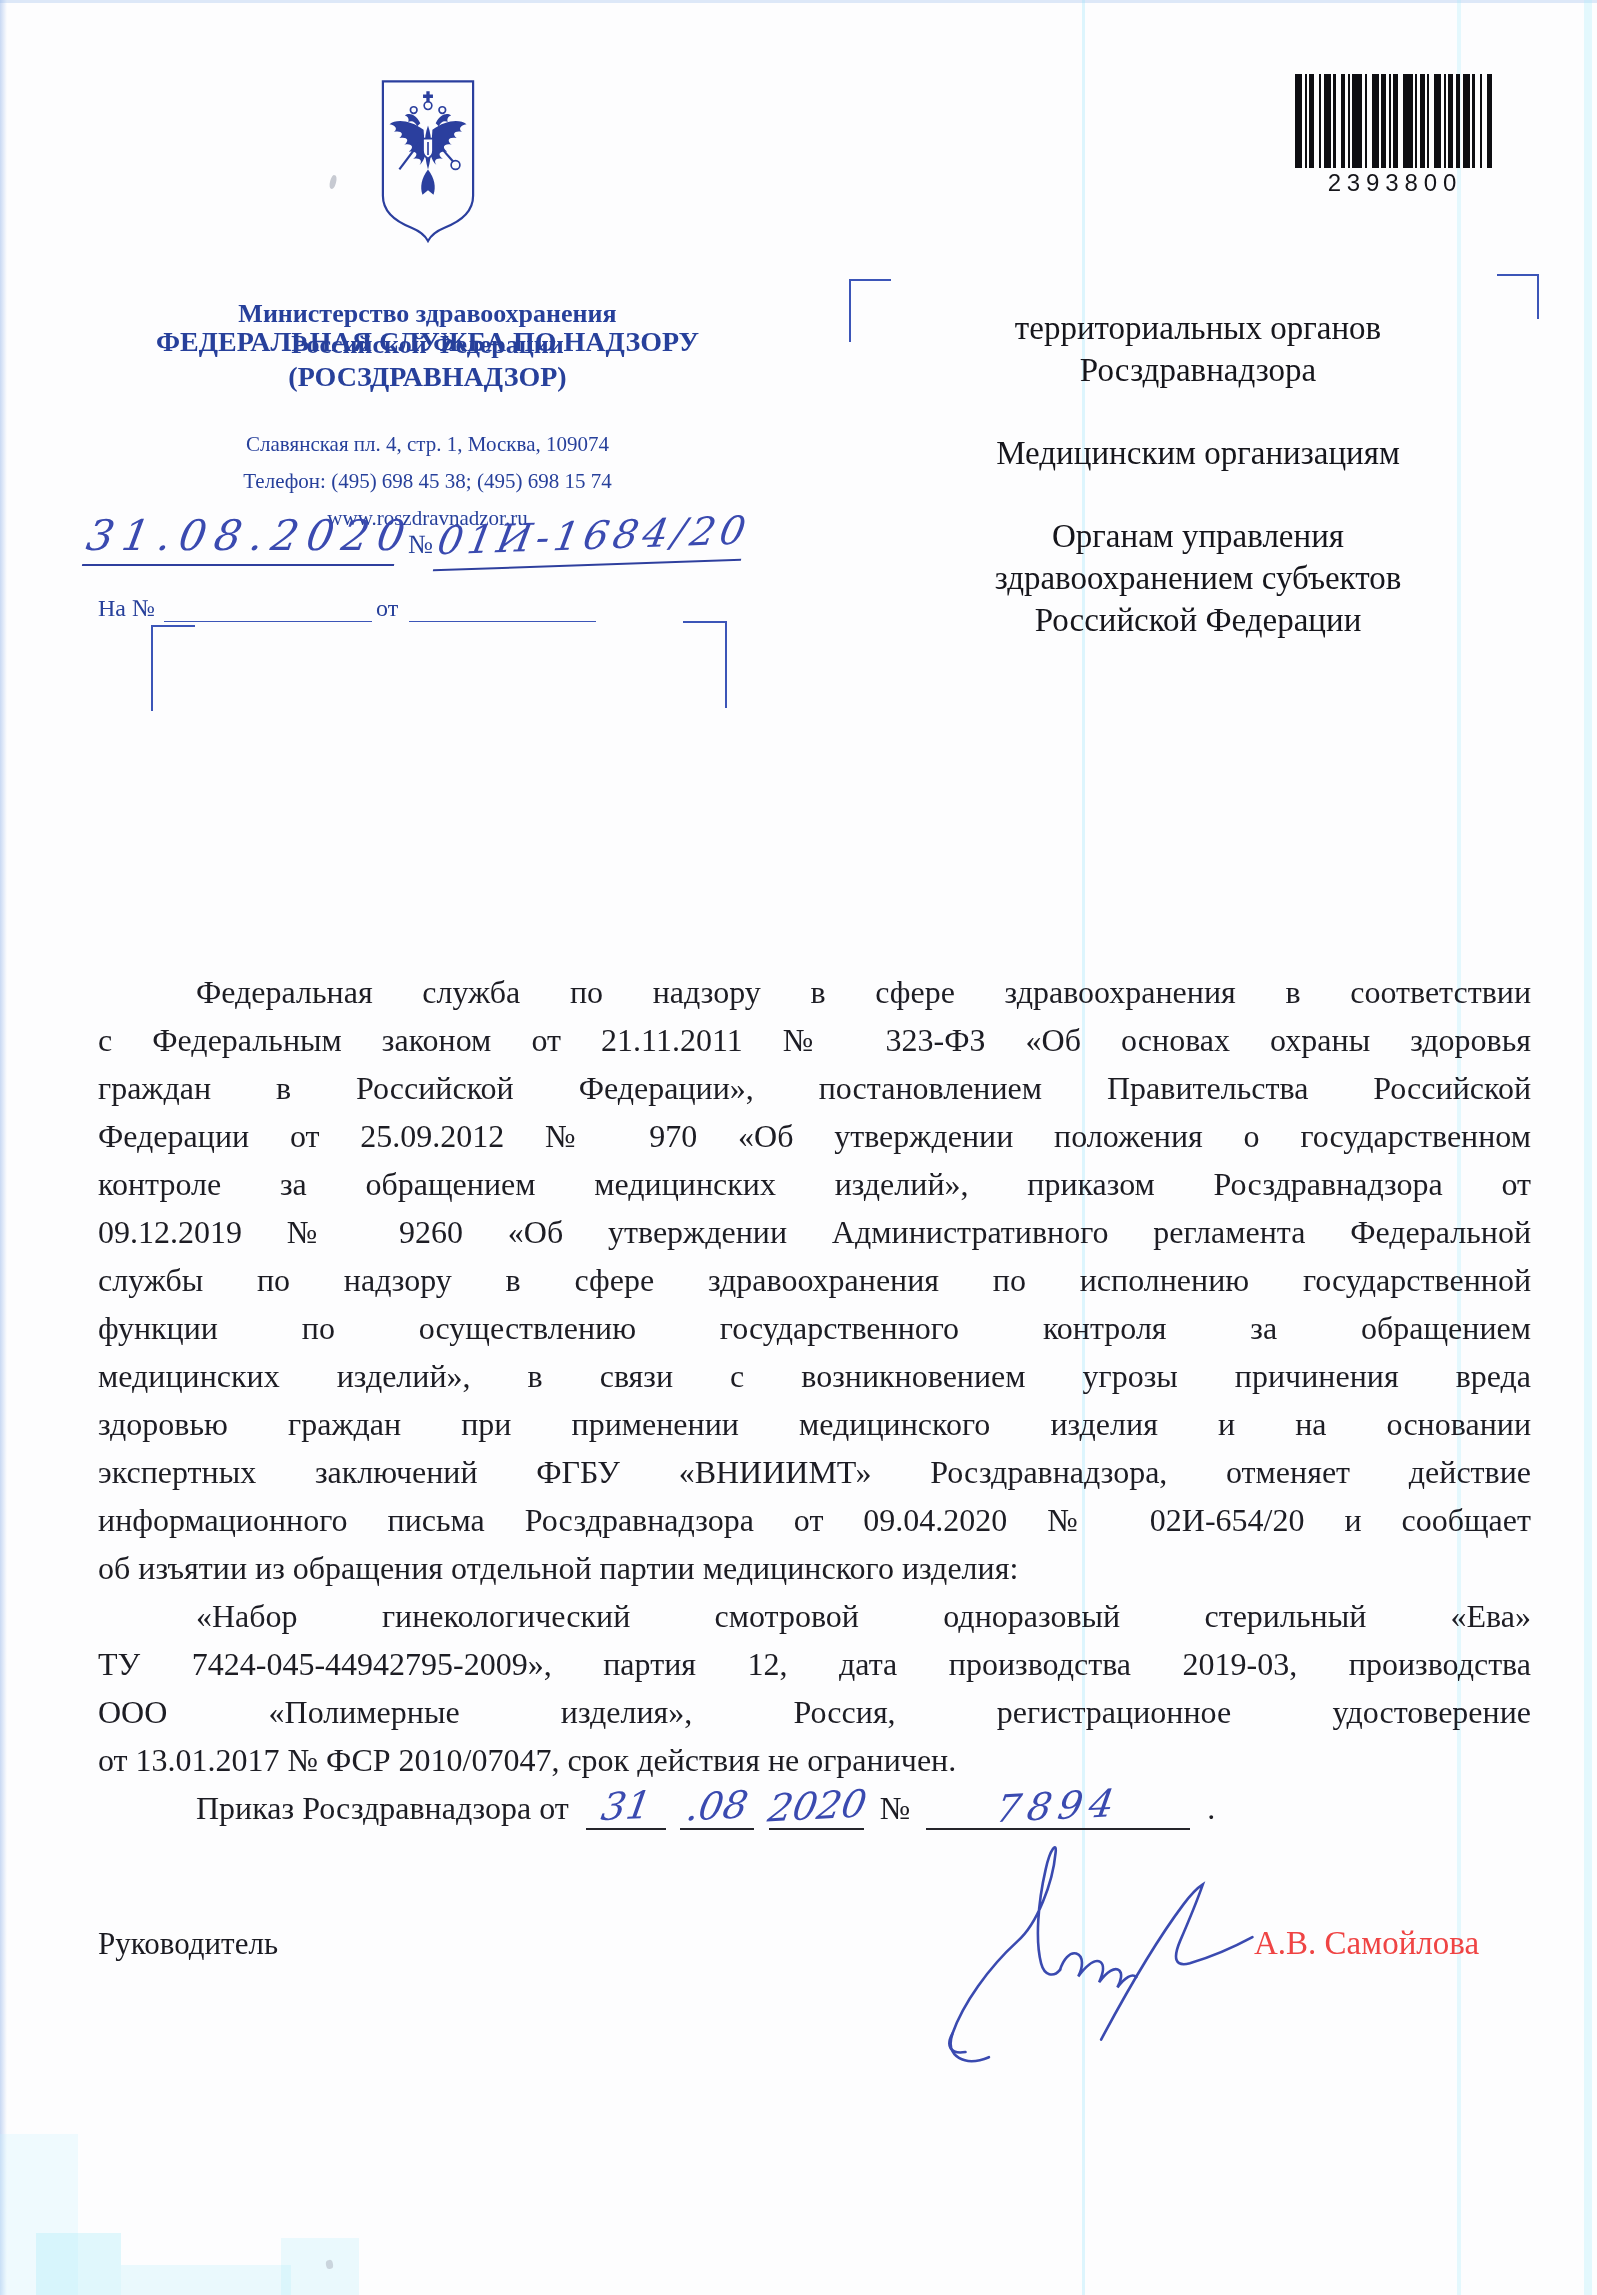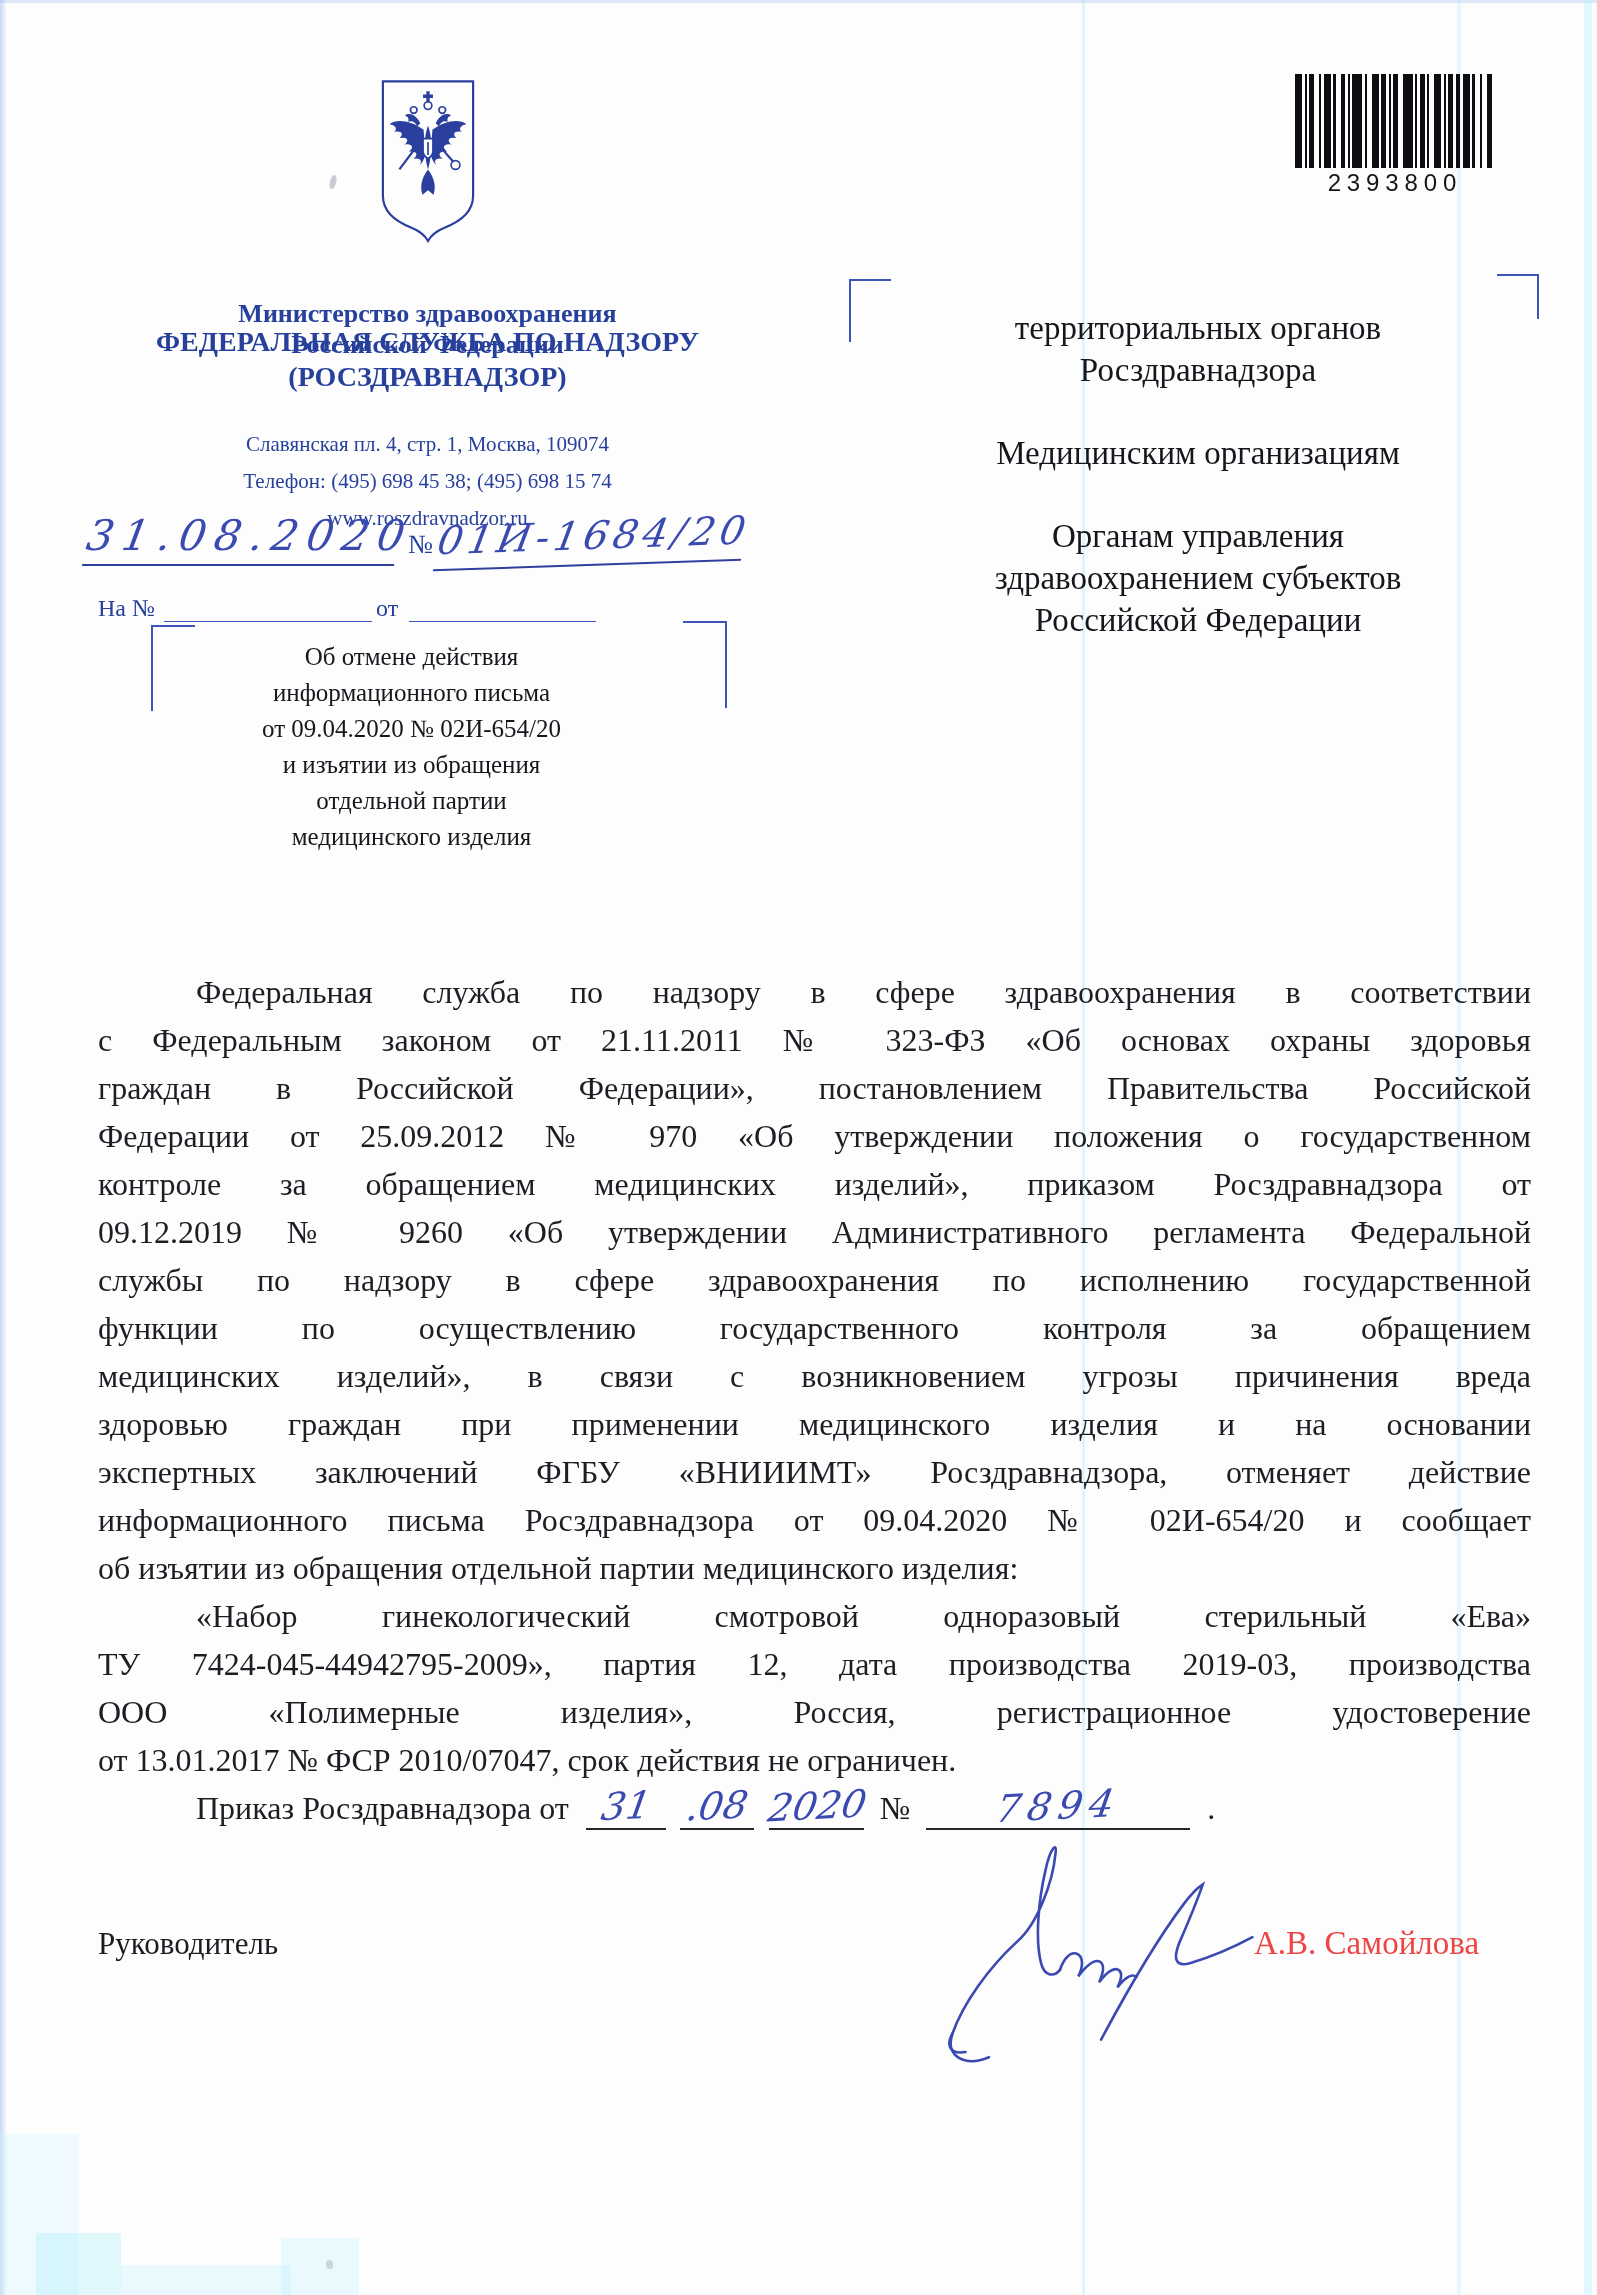--- a/index.html
+++ b/index.html
@@ -166,28 +166,20 @@
 
   <div class="replyline">
     <span>На №</span>
     <span class="blank b1"></span>
     <span class="ot">от</span>
     <span class="blank b2"></span>
   </div>
 
   <div class="cb subj-l"></div>
   <div class="cb subj-r"></div>
-  <div class="subject">
-    <div>Об отмене действия</div>
-    <div>информационного письма</div>
-    <div>от 09.04.2020 № 02И-654/20</div>
-    <div>и изъятии из обращения</div>
-    <div>отдельной партии</div>
-    <div>медицинского изделия</div>
-  </div>
 
   <div class="barcode-wrap">
     <div class="bars" id="bars">
         <span style="width: 7.2px; background: rgb(14, 14, 18);"></span>
         <span style="width: 2.4px; background: transparent;"></span>
         <span style="width: 2.4px; background: rgb(14, 14, 18);"></span>
         <span style="width: 2.4px; background: transparent;"></span>
         <span style="width: 4.8px; background: rgb(14, 14, 18);"></span>
         <span style="width: 4.8px; background: transparent;"></span>
         <span style="width: 2.4px; background: rgb(14, 14, 18);"></span>

